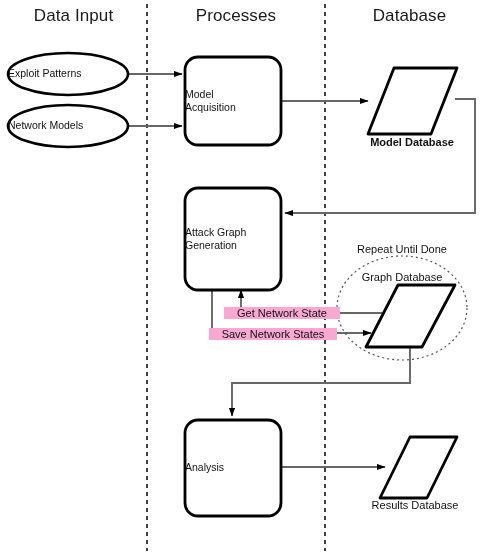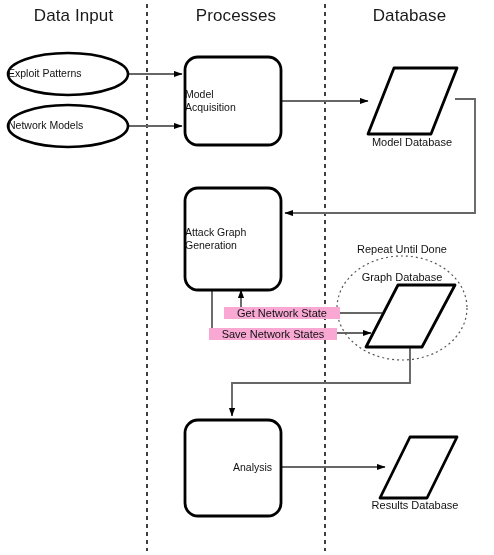--- a/index.html
+++ b/index.html
@@ -97,23 +97,23 @@
   <div class="lane-title" style="left:0px;top:6px;width:147px;">Data Input</div>
   <div class="lane-title" style="left:325px;top:6px;width:169px;">Database</div>
 
   <div class="node-label" style="left:8px;top:67px;width:120px;">Exploit Patterns</div>
   <div class="node-label" style="left:8px;top:119px;width:96px;">Network Models</div>
 
   <div class="node-label" style="left:185px;top:226px;width:96px;">Attack Graph
 Generation</div>
   <div class="node-label" style="left:185px;top:88px;width:96px;">Model
 Acquisition</div>
-  <div class="node-label" style="left:185px;top:461px;width:96px;margin-left:48px;">Analysis</div>
+  <div class="node-label" style="left:185px;top:461px;width:96px;">Analysis</div>
 
-  <div class="caption" style="left:342px;top:136px;width:140px;">Model Database</div>
+  <div class="caption" style="left:342px;top:136px;width:140px;font-weight:bold;">Model Database</div>
   <div class="caption" style="left:337px;top:271px;width:130px;">Graph Database</div>
   <div class="caption" style="left:345px;top:499px;width:140px;">Results Database</div>
 
   <div class="caption" style="left:337px;top:243px;width:130px;">Repeat Until Done</div>
 
   <div class="edge-label" style="left:224px;top:307px;width:112px;">Get Network State</div>
   <div class="edge-label" style="left:209px;top:328px;width:124px;">Save Network States</div>
 
 </div>
 

